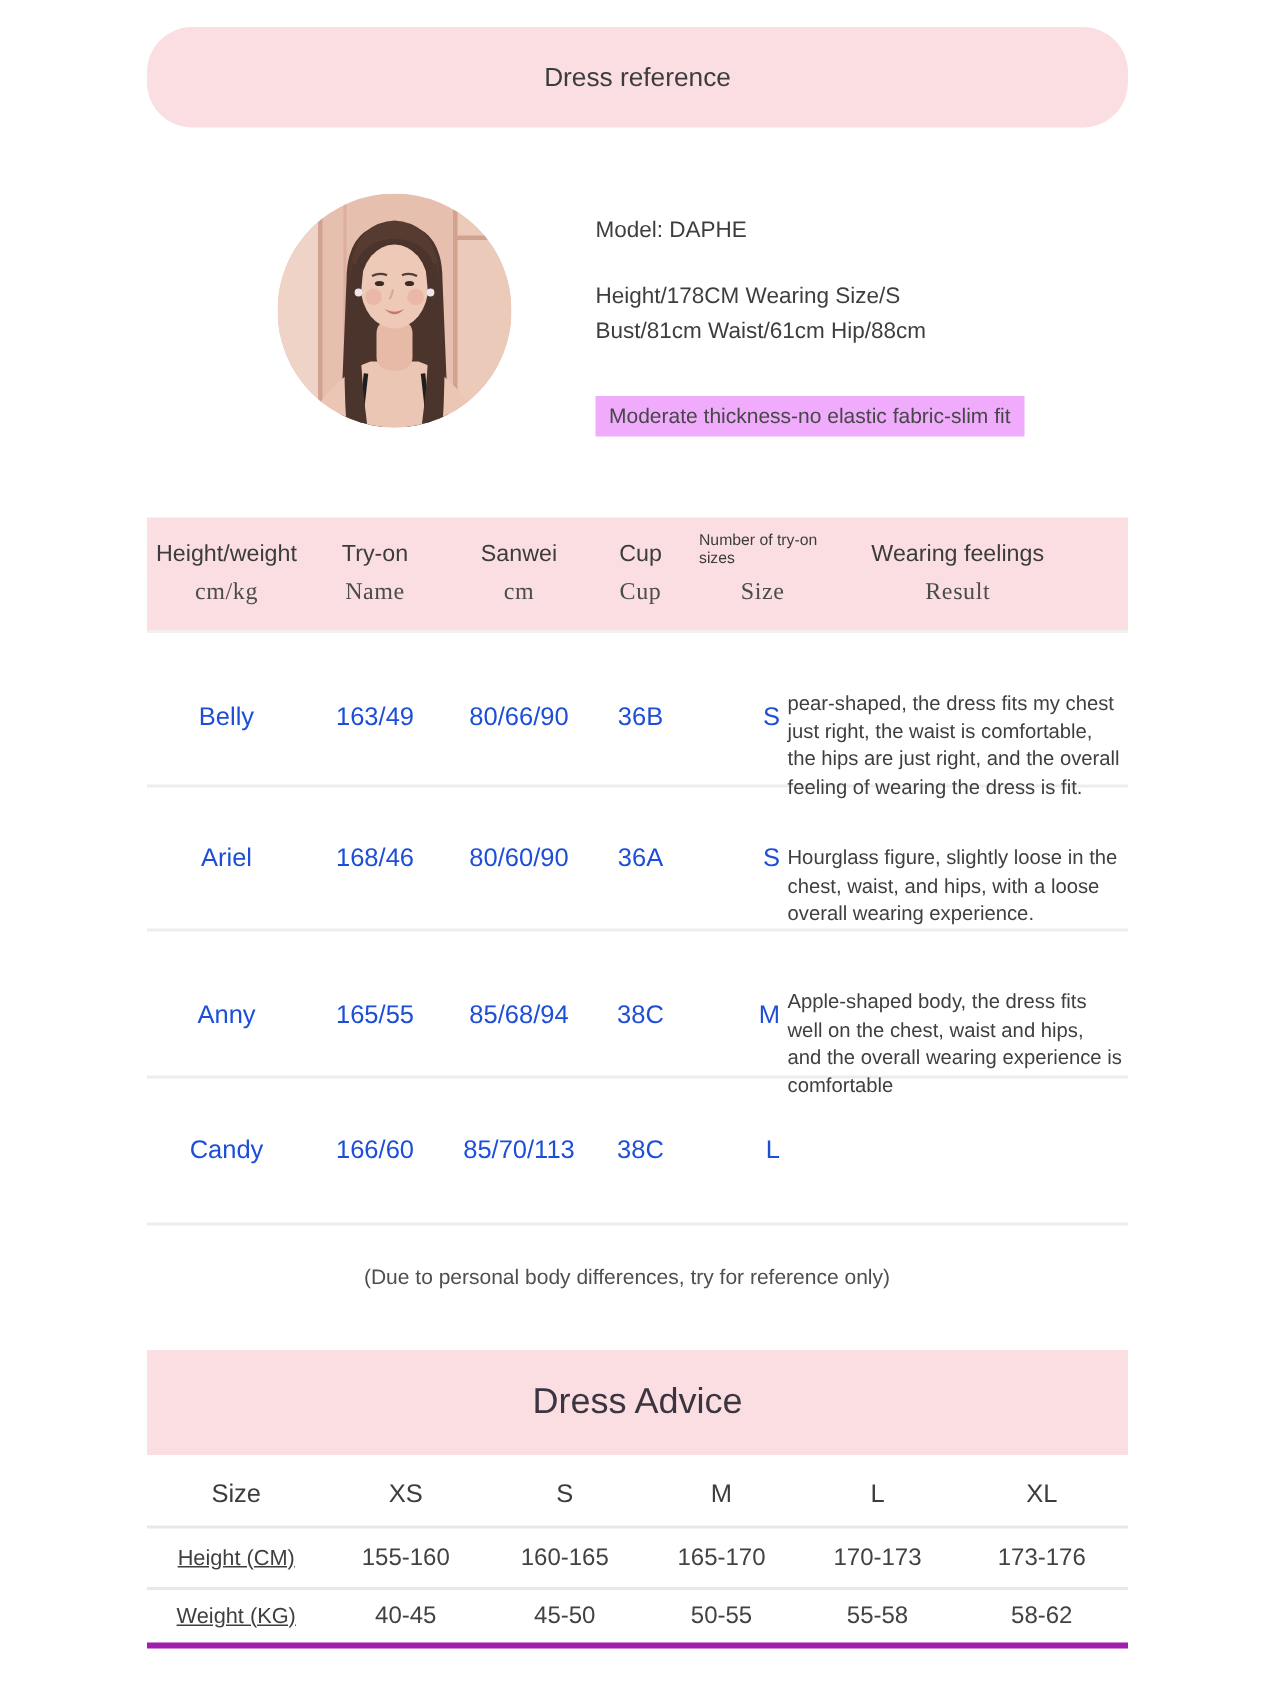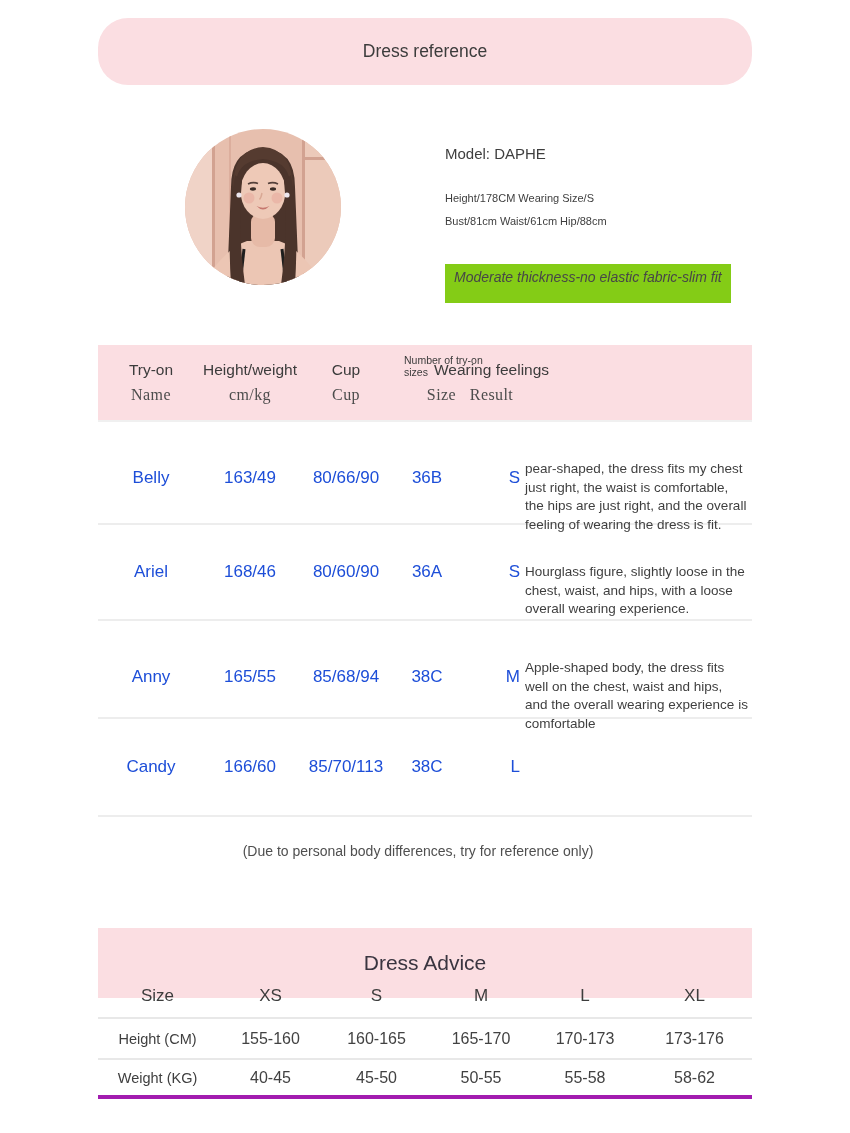--- a/index.html
+++ b/index.html
@@ -4,33 +4,33 @@
 <style>
   * { margin:0; padding:0; box-sizing:border-box; }
   html,body { background:#ffffff; }
   body { font-family:"Liberation Sans", sans-serif; }
   .page { position:relative; width:850px; height:1133px; background:#ffffff; overflow:hidden; }
 
   
   .banner { position:absolute; left:98px; width:654px; background:#fbdee2;
             display:flex; align-items:center; justify-content:center; color:#3c3c3c; }
   .banner-top { top:18px; height:67px; font-size:17.5px;border-radius:30px; }
-  .banner-advice { top:928px; height:70px; font-size:21px; color:#3a3540; }
+  .banner-advice { top:900px; height:70px; font-size:24px; color:#3a3540; }
 
   
   .photo { position:absolute; left:185px; top:129px; width:156px; height:156px;
            border-radius:50%; overflow:hidden; }
   .photo svg { display:block; }
 
   
-  .model-info { position:absolute; left:397px; top:145px; width:330px;margin-left:48px; }
+  .model-info { position:absolute; left:397px; top:145px; width:330px; }
   .model-label { font-size:15px; color:#3e3e3e; }
-  .model-lines { margin-top:25px; font-size:11px; line-height:22.5px; color:#3e3e3e; }
-  .model-highlight { display:inline-block; margin-top:32px; background:#84cc16;
-                     color:#474747; font-size:14px; padding:5px 9px 18px;font-style:italic; }
+  .model-lines { margin-top:25px; font-size:15px; line-height:22.5px; color:#3e3e3e; }
+  .model-highlight { display:inline-block; margin-top:32px; background:#f0abfc;
+                     color:#474747; font-size:14px; padding:5px 9px 6px; }
 
   
   .tryon { position:absolute; left:98px; top:345px; width:654px; }
   .t-grid { display:grid; grid-template-columns:106px 92px 100px 62px 67px 1fr; }
   .t-header { height:75px; background:#fbdee2; }
   .t-hcell { display:flex; flex-direction:column; align-items:center; justify-content:center; gap:7px; }
   .t-hcell .top { font-size:15.5px; color:#3c3c3c; white-space:nowrap; }
   .t-hcell .bottom { font-family:"Liberation Serif", serif; font-size:16px; color:#4c4c4c; letter-spacing:.4px; }
   .t-hcell.c5 { position:relative; }
   .t-hcell.c5 .top { position:absolute; top:10px; left:8px; width:104px; font-size:10.5px;
@@ -48,21 +48,21 @@
   .note { position:absolute; top:843px; left:98px; width:640px; text-align:center;
           font-size:14px; color:#4f4f4f; }
 
   
   .advice { position:absolute; left:98px; top:975px; width:654px; }
   .a-row { display:grid; grid-template-columns:119px 107px 105px 104px 104px 1fr; align-items:center; }
   .a-row div { text-align:center; }
   .a-head { height:42px; font-size:17px; color:#3d3d3d; }
   .a-data { height:41px; border-top:2px solid #e8e8e8; font-size:16px; color:#424242; }
   .a-data:last-child { border-bottom:4px solid #a21caf; }
-  .a-data .rowlabel { font-size:14.5px; color:#3f3f3f; }
+  .a-data .rowlabel { font-size:14.5px; color:#3f3f3f;text-decoration:underline; }
 </style>
 </head>
 <body>
 
 <div class="page">
 
   <div class="banner banner-top">
     <span>Dress reference</span>
   </div>
 
@@ -111,26 +111,30 @@
     <div class="model-lines">
       <div>Height/178CM Wearing Size/S</div>
       <div>Bust/81cm Waist/61cm Hip/88cm</div>
     </div>
     <div class="model-highlight">Moderate thickness-no elastic fabric-slim fit</div>
   </div>
 
   <div class="tryon">
     <div class="t-grid t-header">
       <div class="t-hcell">
+        <span class="top">Height/weight</span>
+        <span class="bottom">cm/kg</span>
+      </div>
+      <div class="t-hcell">
         <span class="top">Try-on</span>
         <span class="bottom">Name</span>
       </div>
       <div class="t-hcell">
-        <span class="top">Height/weight</span>
-        <span class="bottom">cm/kg</span>
+        <span class="top">Sanwei</span>
+        <span class="bottom">cm</span>
       </div>
       <div class="t-hcell">
         <span class="top">Cup</span>
         <span class="bottom">Cup</span>
       </div>
       <div class="t-hcell c5">
         <span class="top">Number of try-on sizes</span>
         <span class="bottom">Size</span>
       </div>
       <div class="t-hcell">

